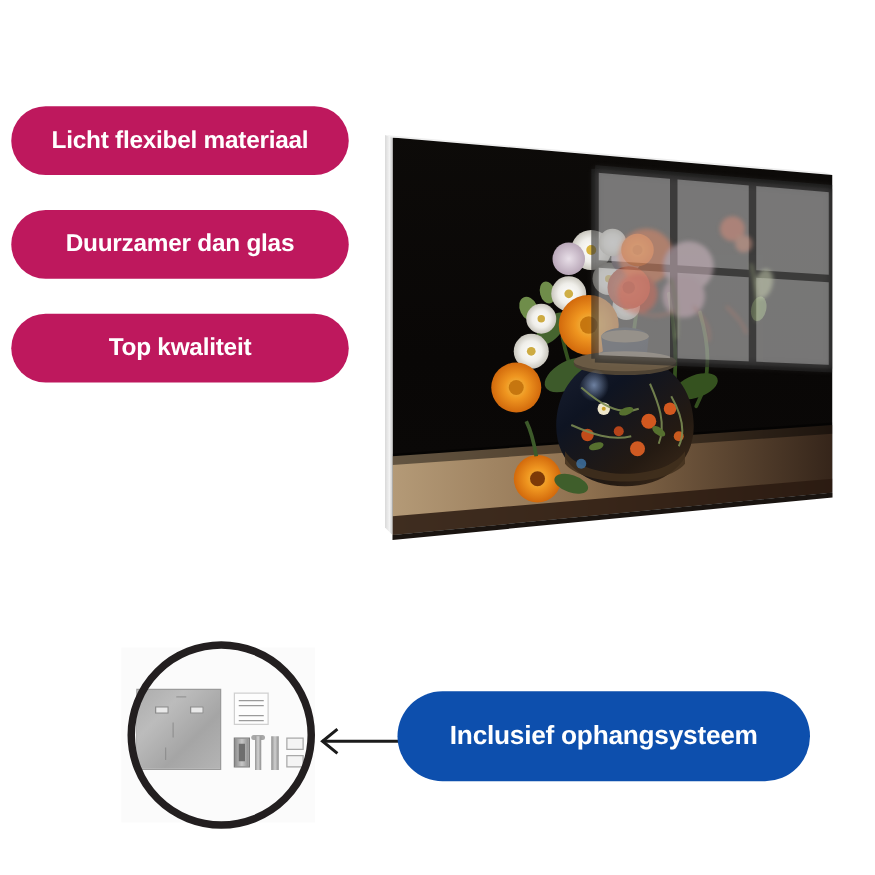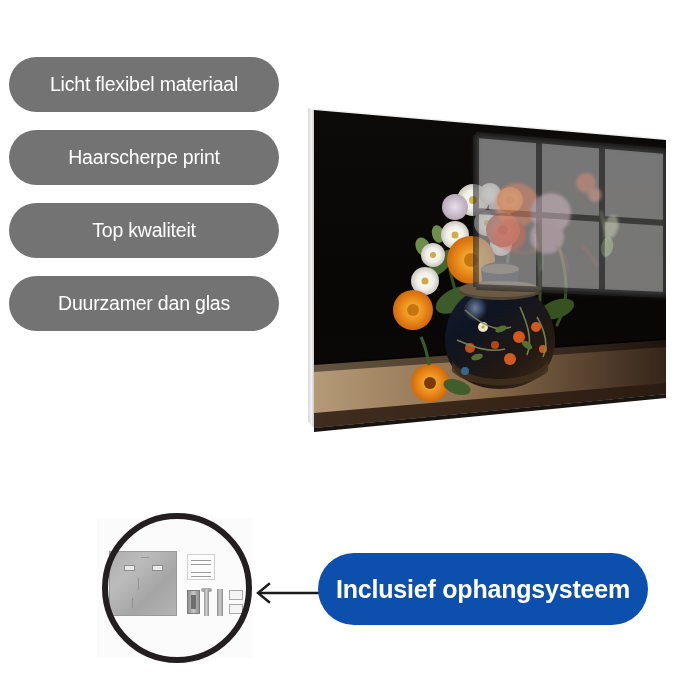--- a/index.html
+++ b/index.html
@@ -19,49 +19,50 @@
   #feature-list {
     position: absolute;
     left: 9px;
     top: 57px;
     width: 270px;
   }
   .feature-pill {
     width: 270px;
     height: 55px;
     border-radius: 28px;
-    background: #737373;
+    background: #be185d;
     color: #ffffff;
     display: flex;
     align-items: center;
     justify-content: center;
     margin-bottom: 18px;
     font-size: 19.5px;
-    font-weight: normal;
+    font-weight: bold;
     letter-spacing: -0.2px;
     box-sizing: border-box;
     padding: 0 10px;
     text-align: center;
     line-height: 1;
+    margin-top: 28px;
   }
 
   
   #hanging-pill {
     position: absolute;
     left: 318px;
     top: 553px;
     width: 330px;
     height: 72px;
     border-radius: 36px;
     background: #0d4fad;
     color: #ffffff;
     display: flex;
     align-items: center;
     justify-content: center;
-    font-size: 25px;
+    font-size: 21px;
     font-weight: bold;
     letter-spacing: -0.2px;
     box-sizing: border-box;
     text-align: center;
   }
 
   
   #callout-arrow {
     position: absolute;
     left: 245px;
@@ -200,27 +201,24 @@
   #art-panel svg { display: block; }
 </style>
 </head>
 <body>
 
 <div id="feature-list">
   <div class="feature-pill">
     <span>Licht flexibel materiaal</span>
   </div>
   <div class="feature-pill">
-    <span>Haarscherpe print</span>
+    <span>Duurzamer dan glas</span>
   </div>
   <div class="feature-pill">
     <span>Top kwaliteit</span>
-  </div>
-  <div class="feature-pill">
-    <span>Duurzamer dan glas</span>
   </div>
 </div>
 
 <div id="art-panel">
   <svg width="370" height="350" viewBox="0 0 370 350" xmlns="http://www.w3.org/2000/svg" role="img">
     <defs>
       <clipPath id="panelClip">
         <polygon points="9,15 361,45 361,299 9,333"></polygon>
       </clipPath>
       <linearGradient id="wallGrad" x1="0" y1="0" x2="0" y2="1">

